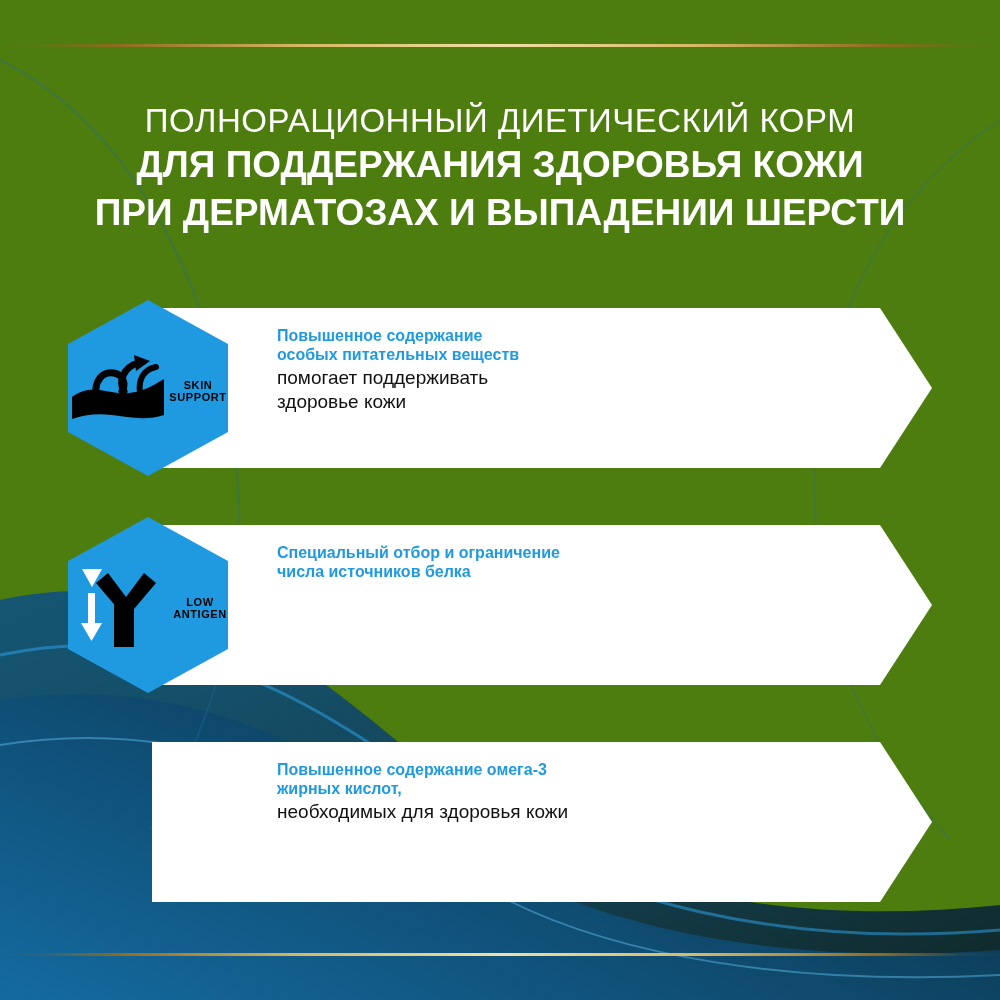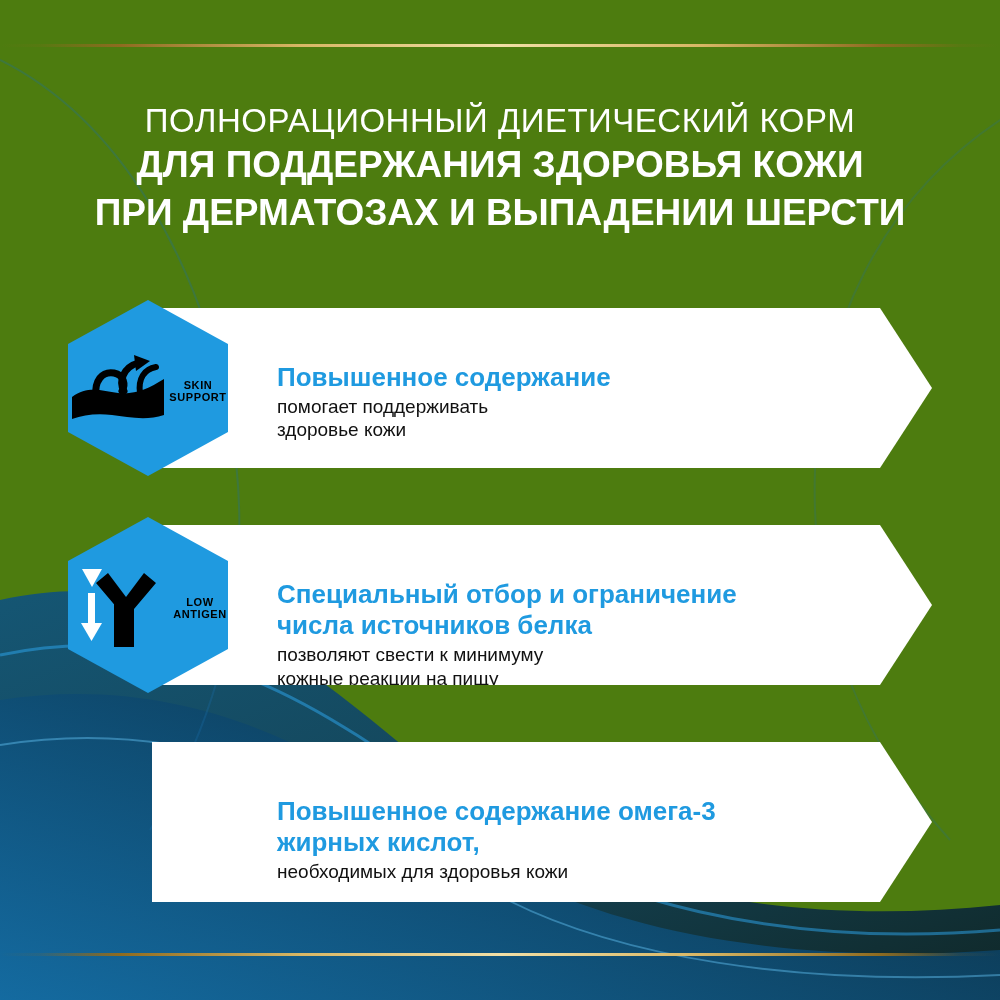--- a/index.html
+++ b/index.html
@@ -88,24 +88,23 @@
     width: 780px;
     height: 160px;
     background: #ffffff;
     -webkit-clip-path: polygon(0 0, calc(100% - 52px) 0, 100% 50%, calc(100% - 52px) 100%, 0 100%);
     clip-path: polygon(0 0, calc(100% - 52px) 0, 100% 50%, calc(100% - 52px) 100%, 0 100%);
     box-sizing: border-box;
     padding: 18px 70px 16px 125px;
   }
   .banner .hl {
     color: #1f9ae0;
-    font-size: 26px;
+    font-size: 16px;
     font-weight: 700;
     line-height: 1.2;
-    margin-top: 36px;
   }
   .banner .sub {
     color: #111111;
     font-size: 19px;
     font-weight: 400;
     line-height: 1.22;
     margin-top: 2px;
   }
 
   
@@ -166,20 +165,21 @@
     <div class="line2">ДЛЯ ПОДДЕРЖАНИЯ ЗДОРОВЬЯ КОЖИ</div>
     <div class="line3">ПРИ ДЕРМАТОЗАХ И ВЫПАДЕНИИ ШЕРСТИ</div>
   </div>
 
   <div class="features">
 
     <div class="feature">
       <div class="banner">
         <div class="hl">
           <div>Повышенное содержание</div>
+          <div>особых питательных веществ</div>
         </div>
         <div class="sub">
           <div>помогает поддерживать</div>
           <div>здоровье кожи</div>
         </div>
       </div>
       <div class="hex">
         <span>
           <svg width="100" height="74" viewBox="0 0 100 74">
             <path d="M4,46 C20,34 34,40 50,42 C66,44 80,38 96,28 L96,64 C78,70 60,66 44,64 C28,62 16,64 4,68 Z" fill="#000"></path>
@@ -192,24 +192,20 @@
         <span class="cap">SKIN SUPPORT</span>
       </div>
     </div>
 
     <div class="feature">
       <div class="banner">
         <div class="hl">
           <div>Специальный отбор и ограничение</div>
           <div>числа источников белка</div>
         </div>
-        <div class="sub">
-          <div>позволяют свести к минимуму</div>
-          <div>кожные реакции на пищу</div>
-        </div>
       </div>
       <div class="hex">
         <span>
           <svg width="104" height="84" viewBox="0 0 104 84">
 
             <path d="M50,84 L50,46 L28,20 L40,10 L58,34 L76,10 L88,20 L66,46 L66,84 Z" fill="#000"></path>
             <rect x="46" y="40" width="14" height="44" fill="#000"></rect>
 
             <polygon points="14,6 34,6 24,24" fill="#ffffff"></polygon>
 

